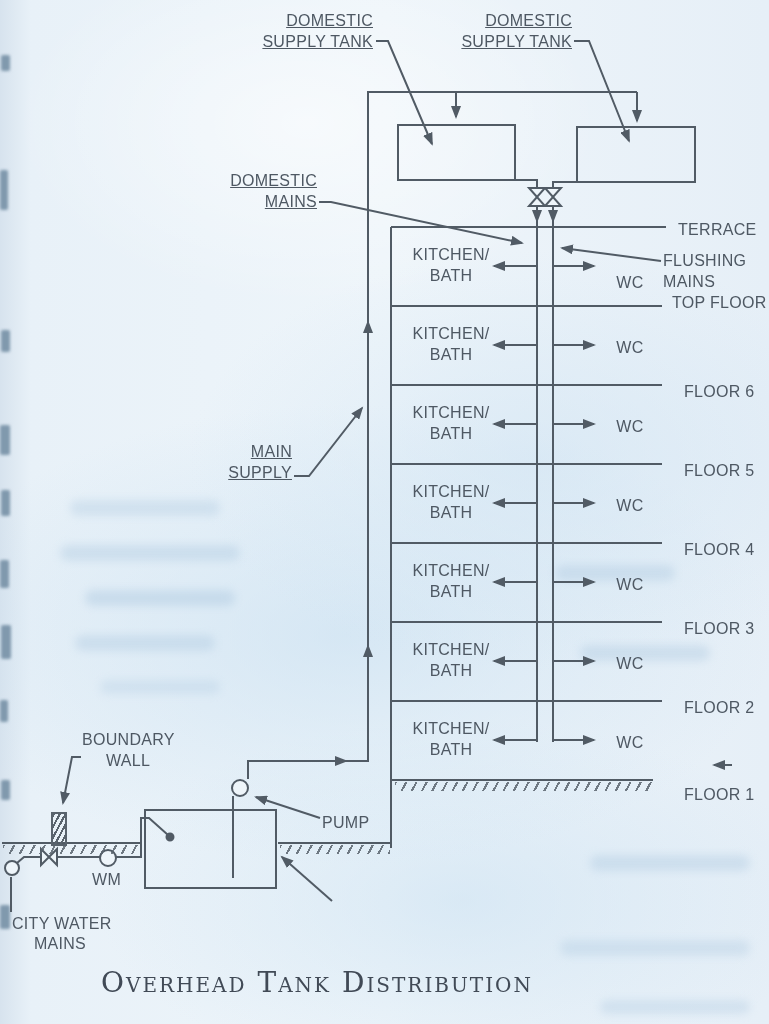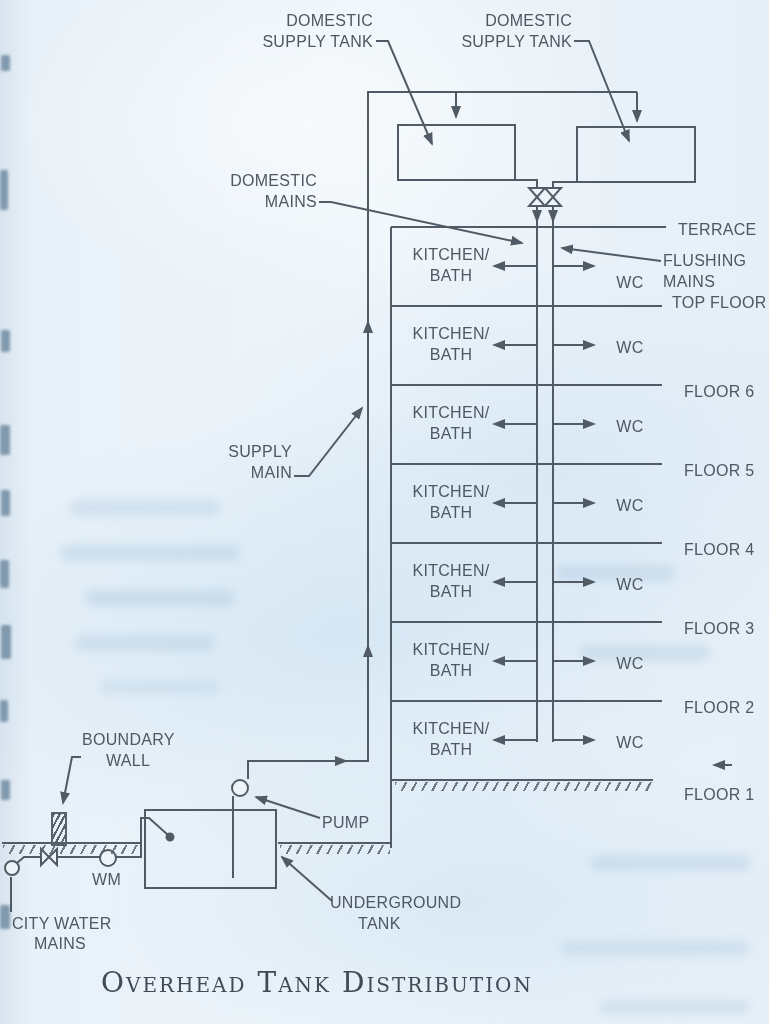--- a/index.html
+++ b/index.html
@@ -15,21 +15,21 @@
     font-family:"Liberation Sans", sans-serif;
   }
   svg.layer{position:absolute;left:0;top:0;z-index:2;}
   .lbl{
     position:absolute;z-index:3;color:#4e5863;font-size:16px;line-height:21px;
     letter-spacing:.3px;white-space:nowrap;
   }
   .kb{left:391px;width:120px;text-align:center;}
   .wc{left:603px;width:54px;text-align:center;}
   .fl{left:684px;}
-  .right{text-align:right;}
+  .right{text-align:right;text-decoration:underline;}
   .center{text-align:center;}
   .hatch{
     position:absolute;z-index:2;height:9px;
     background-image:repeating-linear-gradient(118deg,#5a646e 0,#5a646e 2px,transparent 2px,transparent 9px);
     opacity:.85;
   }
   #boundary-post{
     position:absolute;z-index:2;left:51px;top:812px;width:12px;height:30px;
     border:2px solid #59636d;
     background-image:repeating-linear-gradient(118deg,#59636d 0,#59636d 2px,transparent 2px,transparent 5px);
@@ -177,22 +177,22 @@
   </div>
   <div class="lbl right" style="left:117px;top:170px;width:200px;">
     <div>DOMESTIC</div>
       <div>MAINS</div>
   </div>
   <div class="lbl" style="left:663px;top:250px;">
     <div>FLUSHING</div>
       <div>MAINS</div>
   </div>
   <div class="lbl right" style="left:92px;top:441px;width:200px;">
-    <div>SUPPLY</div>
-      <div>MAIN</div>
+    <div>MAIN</div>
+      <div>SUPPLY</div>
   </div>
 
   <div class="lbl fl" style="left:678px;top:219px;">TERRACE</div>
   <div class="lbl fl" style="left:672px;top:292px;">TOP FLOOR</div>
   <div class="lbl fl" style="top:381px;">FLOOR 6</div>
   <div class="lbl fl" style="top:460px;">FLOOR 5</div>
   <div class="lbl fl" style="top:539px;">FLOOR 4</div>
   <div class="lbl fl" style="top:618px;">FLOOR 3</div>
   <div class="lbl fl" style="top:697px;">FLOOR 2</div>
   <div class="lbl fl" style="top:784px;">FLOOR 1</div>
@@ -233,24 +233,20 @@
   </div>
   <div class="lbl wc" style="top:653px;">WC</div>
 
   <div class="lbl kb" style="top:718px;">
     <div>KITCHEN/</div>
       <div>BATH</div>
   </div>
   <div class="lbl wc" style="top:732px;">WC</div>
 
   <div class="lbl" style="left:322px;top:812px;">PUMP</div>
-  <div class="lbl" style="left:330px;top:892px;">
-    <div>UNDERGROUND</div>
-    <div style="padding-left:28px;">TANK</div>
-  </div>
   <div class="lbl center" style="left:82px;top:729px;width:92px;">
     <div>BOUNDARY</div>
       <div>WALL</div>
   </div>
   <div class="lbl" style="left:92px;top:869px;">WM</div>
   <div class="lbl center" style="left:12px;top:914px;width:96px;line-height:20px;">
     <div>CITY WATER</div>
       <div>MAINS</div>
   </div>
 

